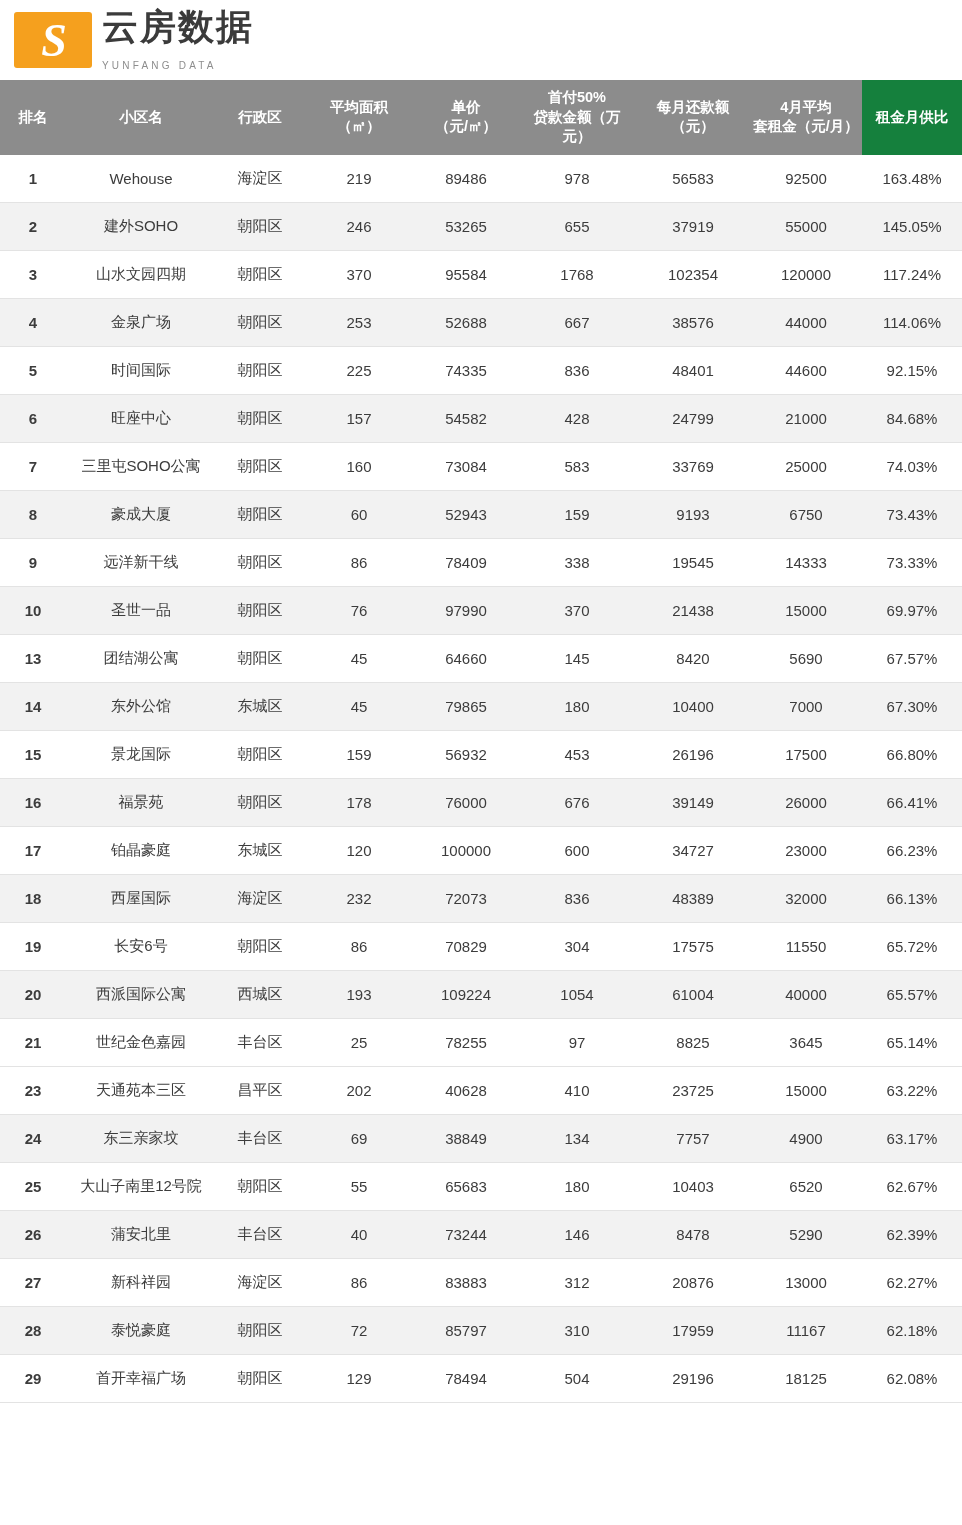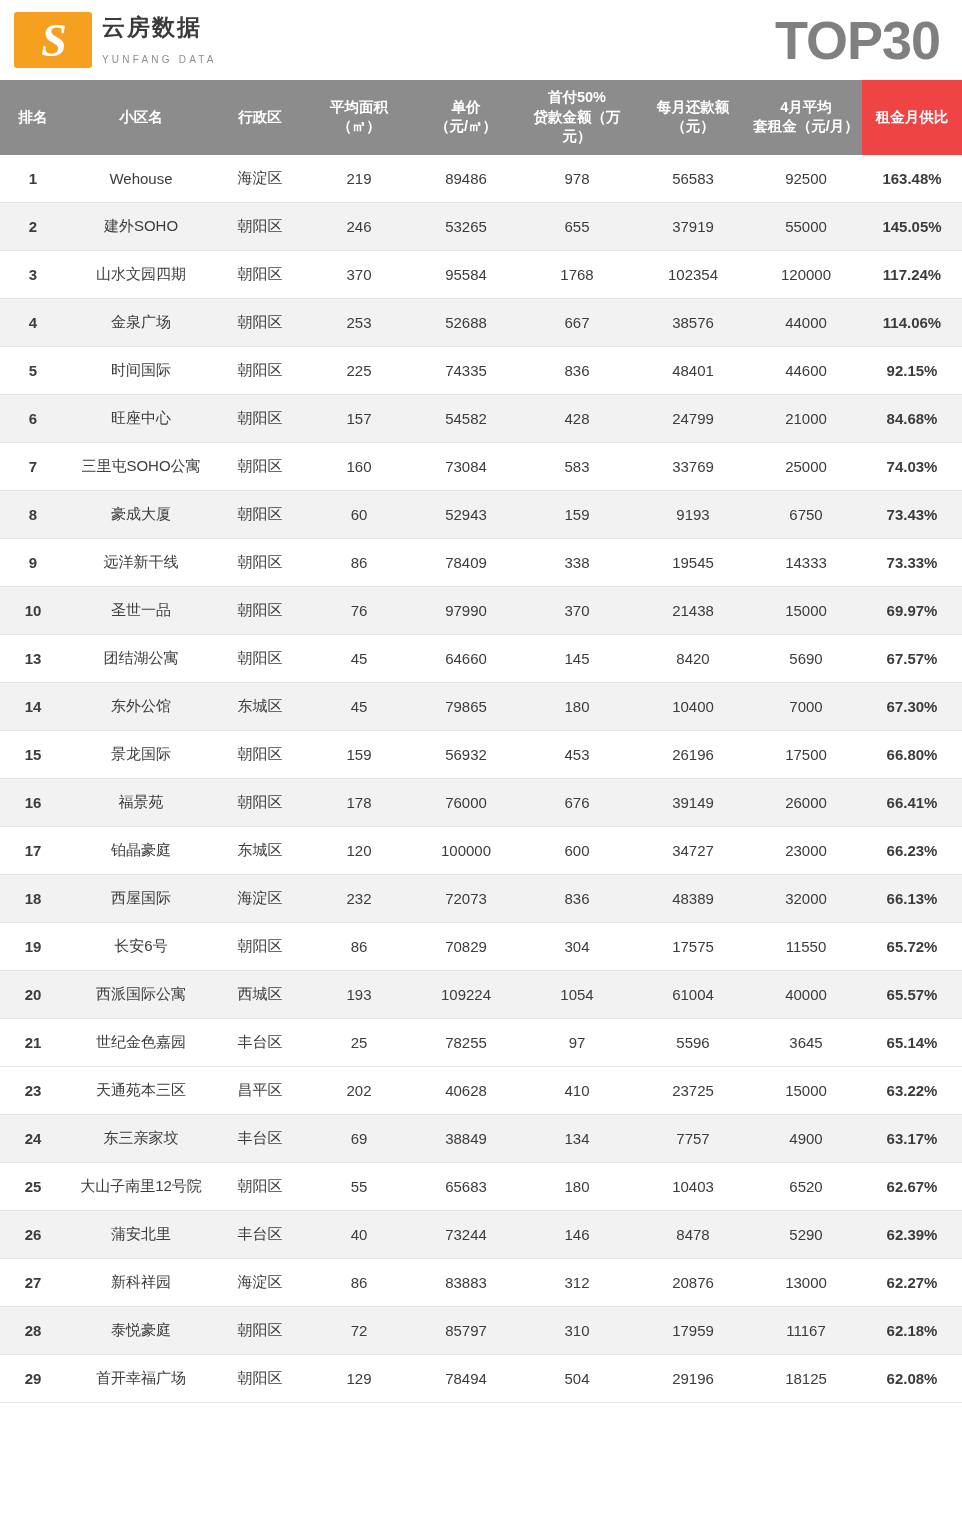--- a/index.html
+++ b/index.html
@@ -52,21 +52,21 @@
     justify-content: center;
     letter-spacing: -2px;
   }
   .brand-text {
     display: flex;
     flex-direction: column;
     justify-content: center;
     line-height: 1;
   }
   .brand-cn {
-    font-size: 23px;
+    font-size: 36px;
     font-weight: bold;
     color: #3b3b3b;
     letter-spacing: 2px;
   }
   .brand-en {
     font-size: 10px;
     color: #8d8d8d;
     letter-spacing: 3.2px;
     margin-top: 16px;
   }
@@ -91,21 +91,21 @@
     color: #ffffff;
     font-size: 14.5px;
     font-weight: bold;
     padding: 8px 2px;
     line-height: 1.35;
     text-align: center;
     vertical-align: middle;
     border: none;
   }
   table.rank-table thead th.last-col {
-    background: #ef4444;
+    background: #15803d;
     margin-left: 44px;
   }
   table.rank-table thead th .sub {
     display: block;
     font-size: 14.5px;
     font-weight: bold;
   }
   table.rank-table tbody td {
     height: 48px;
     font-size: 15px;
@@ -118,21 +118,21 @@
   tbody tr.odd td { background: #ffffff; }
   tbody tr.even td { background: #f2f2f2; }
 
   td.rank {
     color: #F5A01E;
     font-weight: bold;
     font-size: 15.5px;
   }
   td.ratio {
     color: #F5A01E;
-    font-weight: bold;
+    font-weight: normal;
     font-size: 15.5px;
     padding-right: 14px;
     text-align: right;
   }
   td.name { font-size: 15px; }
   td.num { font-variant-numeric: tabular-nums; }
 
   
   col.c-rank   { width: 66px; }
   col.c-name   { width: 150px; }
@@ -152,21 +152,20 @@
   <div class="header">
     <div class="brand">
       <div class="logo-mark">
         <span class="s-glyph">S</span>
       </div>
       <div class="brand-text">
         <div class="brand-cn">云房数据</div>
         <div class="brand-en">YUNFANG DATA</div>
       </div>
     </div>
-    <div class="top-title">TOP30</div>
   </div>
 
   <table class="rank-table">
     <colgroup>
       <col class="c-rank">
         <col class="c-name">
         <col class="c-dist">
         <col class="c-area">
       <col class="c-price">
         <col class="c-loan">
@@ -413,21 +412,21 @@
           <td class="num">40000</td>
           <td class="ratio">65.57%</td>
         </tr>
         <tr class="odd">
           <td class="rank">21</td>
           <td class="name">世纪金色嘉园</td>
           <td class="">丰台区</td>
           <td class="num">25</td>
           <td class="num">78255</td>
           <td class="num">97</td>
-          <td class="num">5596</td>
+          <td class="num">8825</td>
           <td class="num">3645</td>
           <td class="ratio">65.14%</td>
         </tr>
         <tr class="odd">
           <td class="rank">23</td>
           <td class="name">天通苑本三区</td>
           <td class="">昌平区</td>
           <td class="num">202</td>
           <td class="num">40628</td>
           <td class="num">410</td>

